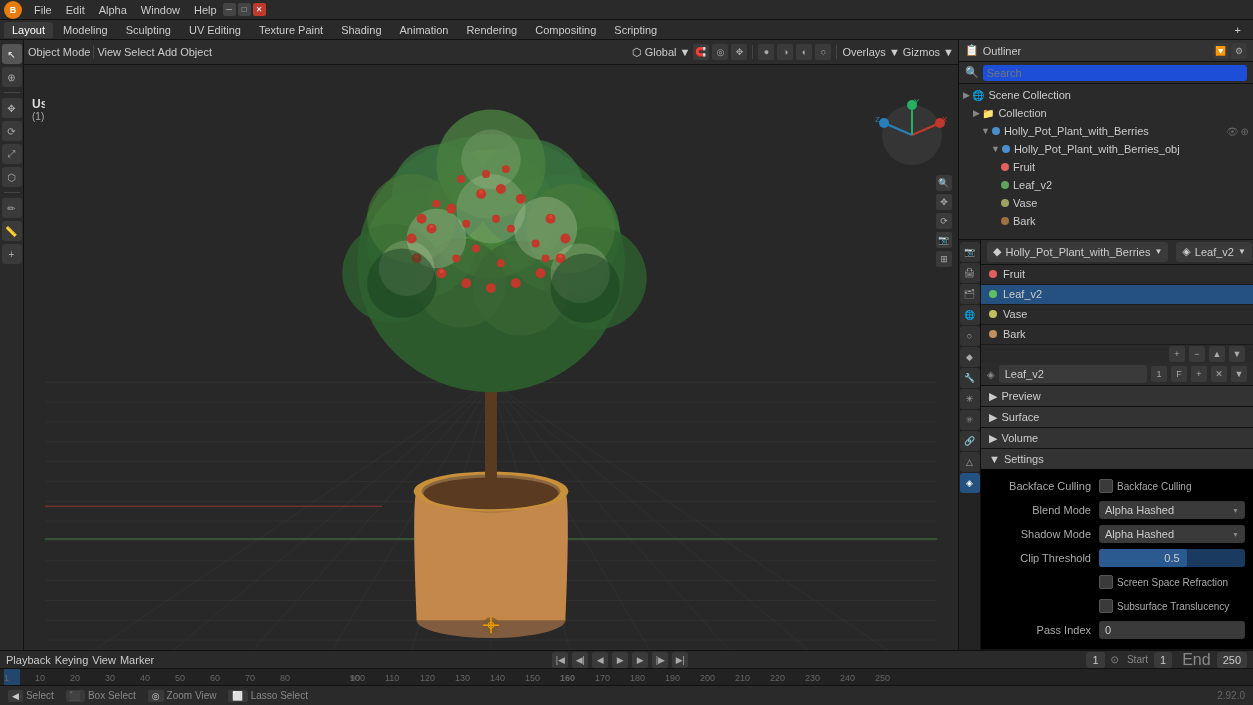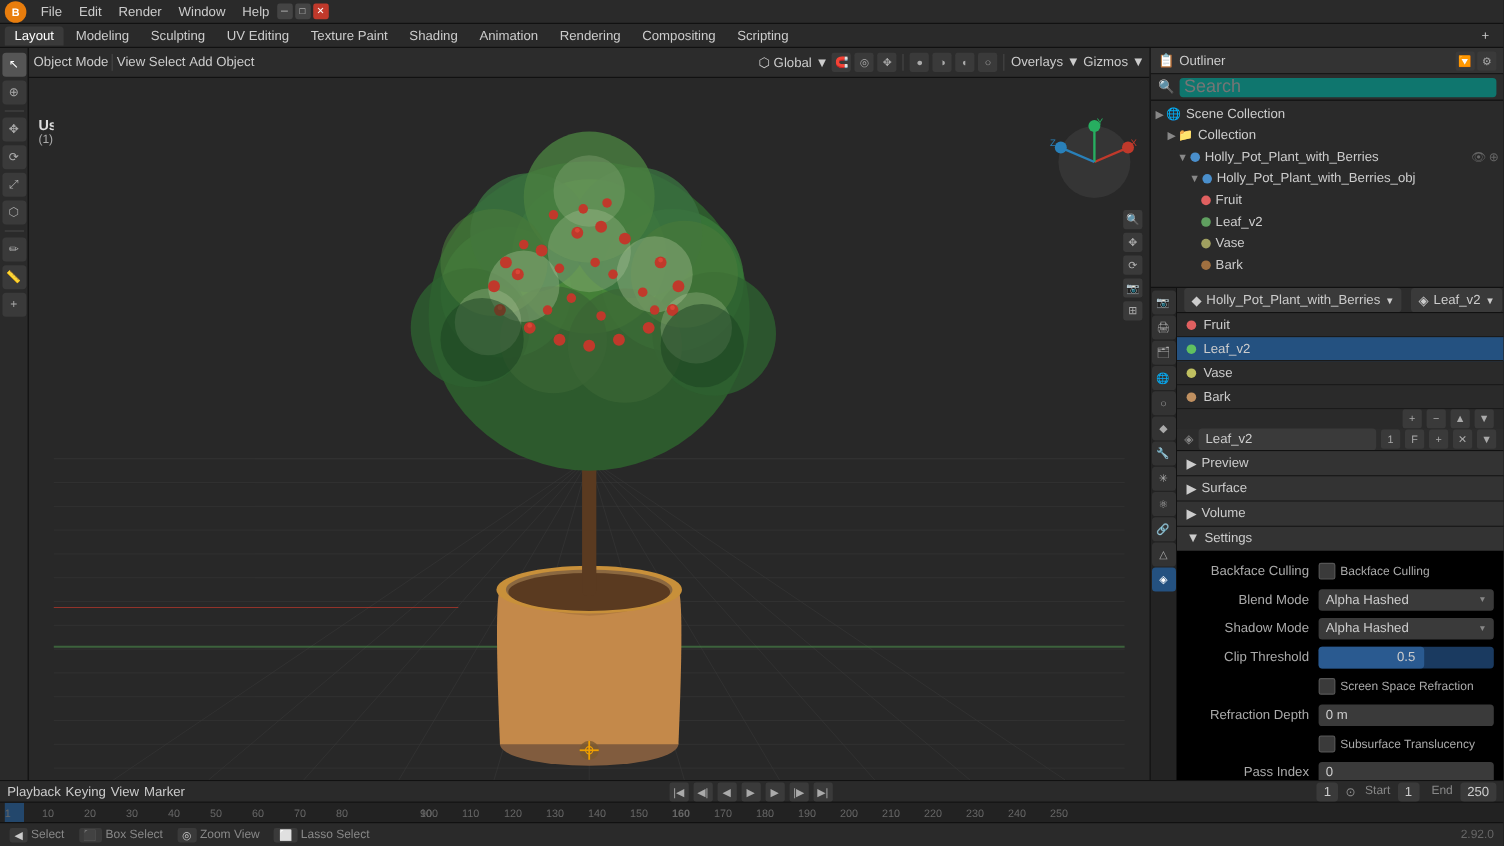--- a/index.html
+++ b/index.html
@@ -517,21 +517,21 @@
 </head>
 <body>
 
 <div id="full-layout">
 
   <div id="top-bar">
     <div class="app-logo">B</div>
     <div class="menu-items">
       <div class="menu-item">File</div>
       <div class="menu-item">Edit</div>
-      <div class="menu-item">Render</div>
+      <div class="menu-item">Alpha</div>
       <div class="menu-item">Window</div>
       <div class="menu-item">Help</div>
     </div>
     <div class="window-controls">
       <div class="win-btn win-minimize">─</div>
       <div class="win-btn win-maximize">□</div>
       <div class="win-btn win-close">✕</div>
     </div>
   </div>
 
@@ -759,21 +759,21 @@
           <span>📋</span>
           <span class="oh-title">Outliner</span>
           <div class="oh-controls">
             <div class="icon-btn">🔽</div>
             <div class="icon-btn">⚙</div>
           </div>
         </div>
 
         <div id="outliner-search">
           <span style="margin-right:4px;color:#888;">🔍</span>
-          <input type="text" style="flex: 1 1 0%; background: #0f766e; border: none; height: 16px; color: rgb(204, 204, 204); font-size: 15px; padding: 0px 4px; border-radius: 3px; outline: none;" placeholder="Search">
+          <input type="text" style="flex: 1 1 0%; background: #1d4ed8; border: none; height: 16px; color: rgb(204, 204, 204); font-size: 11px; padding: 0px 4px; border-radius: 3px; outline: none;" placeholder="Search">
         </div>
 
         <div id="outliner-content">
 
           <div class="outliner-item" style="padding-left:4px;">
             <span class="oi-arrow">▶</span>
             <span class="oi-icon" style="color:#888;">🌐</span>
             <span class="oi-name">Scene Collection</span>
           </div>
 
@@ -947,24 +947,20 @@
                 </div>
 
                 <div class="prop-row">
                   <div class="prop-label"></div>
                   <div class="prop-checkbox">
                     <div class="checkbox-box"></div>
                     <span style="font-size:10px;color:#aaa;">Screen Space Refraction</span>
                   </div>
                 </div>
 
-                <div class="prop-row">
-                  <div class="prop-label">Refraction Depth</div>
-                  <div class="prop-value">0 m</div>
-                </div>
 
                 <div class="prop-row">
                   <div class="prop-label"></div>
                   <div class="prop-checkbox">
                     <div class="checkbox-box"></div>
                     <span style="font-size:10px;color:#aaa;">Subsurface Translucency</span>
                   </div>
                 </div>
 
                 <div class="prop-row">
@@ -995,21 +991,21 @@
       <div class="icon-btn">▶</div>
       <div class="icon-btn">▶</div>
       <div class="icon-btn">|▶</div>
       <div class="icon-btn">▶|</div>
       <div style="flex:1;"></div>
 
       <div style="background:#3a3a3a;height:16px;padding:0 6px;display:flex;align-items:center;border-radius:3px;font-size:11px;color:#ccc;margin-right:2px;">1</div>
       <div style="font-size:10px;color:#888;margin-right:4px;">⊙</div>
       <div style="font-size:10px;color:#888;margin-right:2px;">Start</div>
       <div style="background:#3a3a3a;height:16px;padding:0 6px;display:flex;align-items:center;border-radius:3px;font-size:11px;color:#ccc;margin-right:6px;">1</div>
-      <div style="font-size:10px;color:#888;margin-right:2px;">End</div>
+      <div style="font-size:16px;color:#888;margin-right:2px;">End</div>
       <div style="background:#3a3a3a;height:16px;padding:0 6px;display:flex;align-items:center;border-radius:3px;font-size:11px;color:#ccc;">250</div>
     </div>
 
     <div id="timeline-scrubber">
       <div id="tl-bar"></div>
       <div class="timeline-ruler" style="display:flex;align-items:flex-end;height:100%;padding:0 4px;gap:0;">
         <span class="ruler-mark" style="position:absolute;left:4px;bottom:2px;">1</span>
         <span class="ruler-mark" style="position:absolute;left:35px;bottom:2px;">10</span>
         <span class="ruler-mark" style="position:absolute;left:70px;bottom:2px;">20</span>
         <span class="ruler-mark" style="position:absolute;left:105px;bottom:2px;">30</span>

